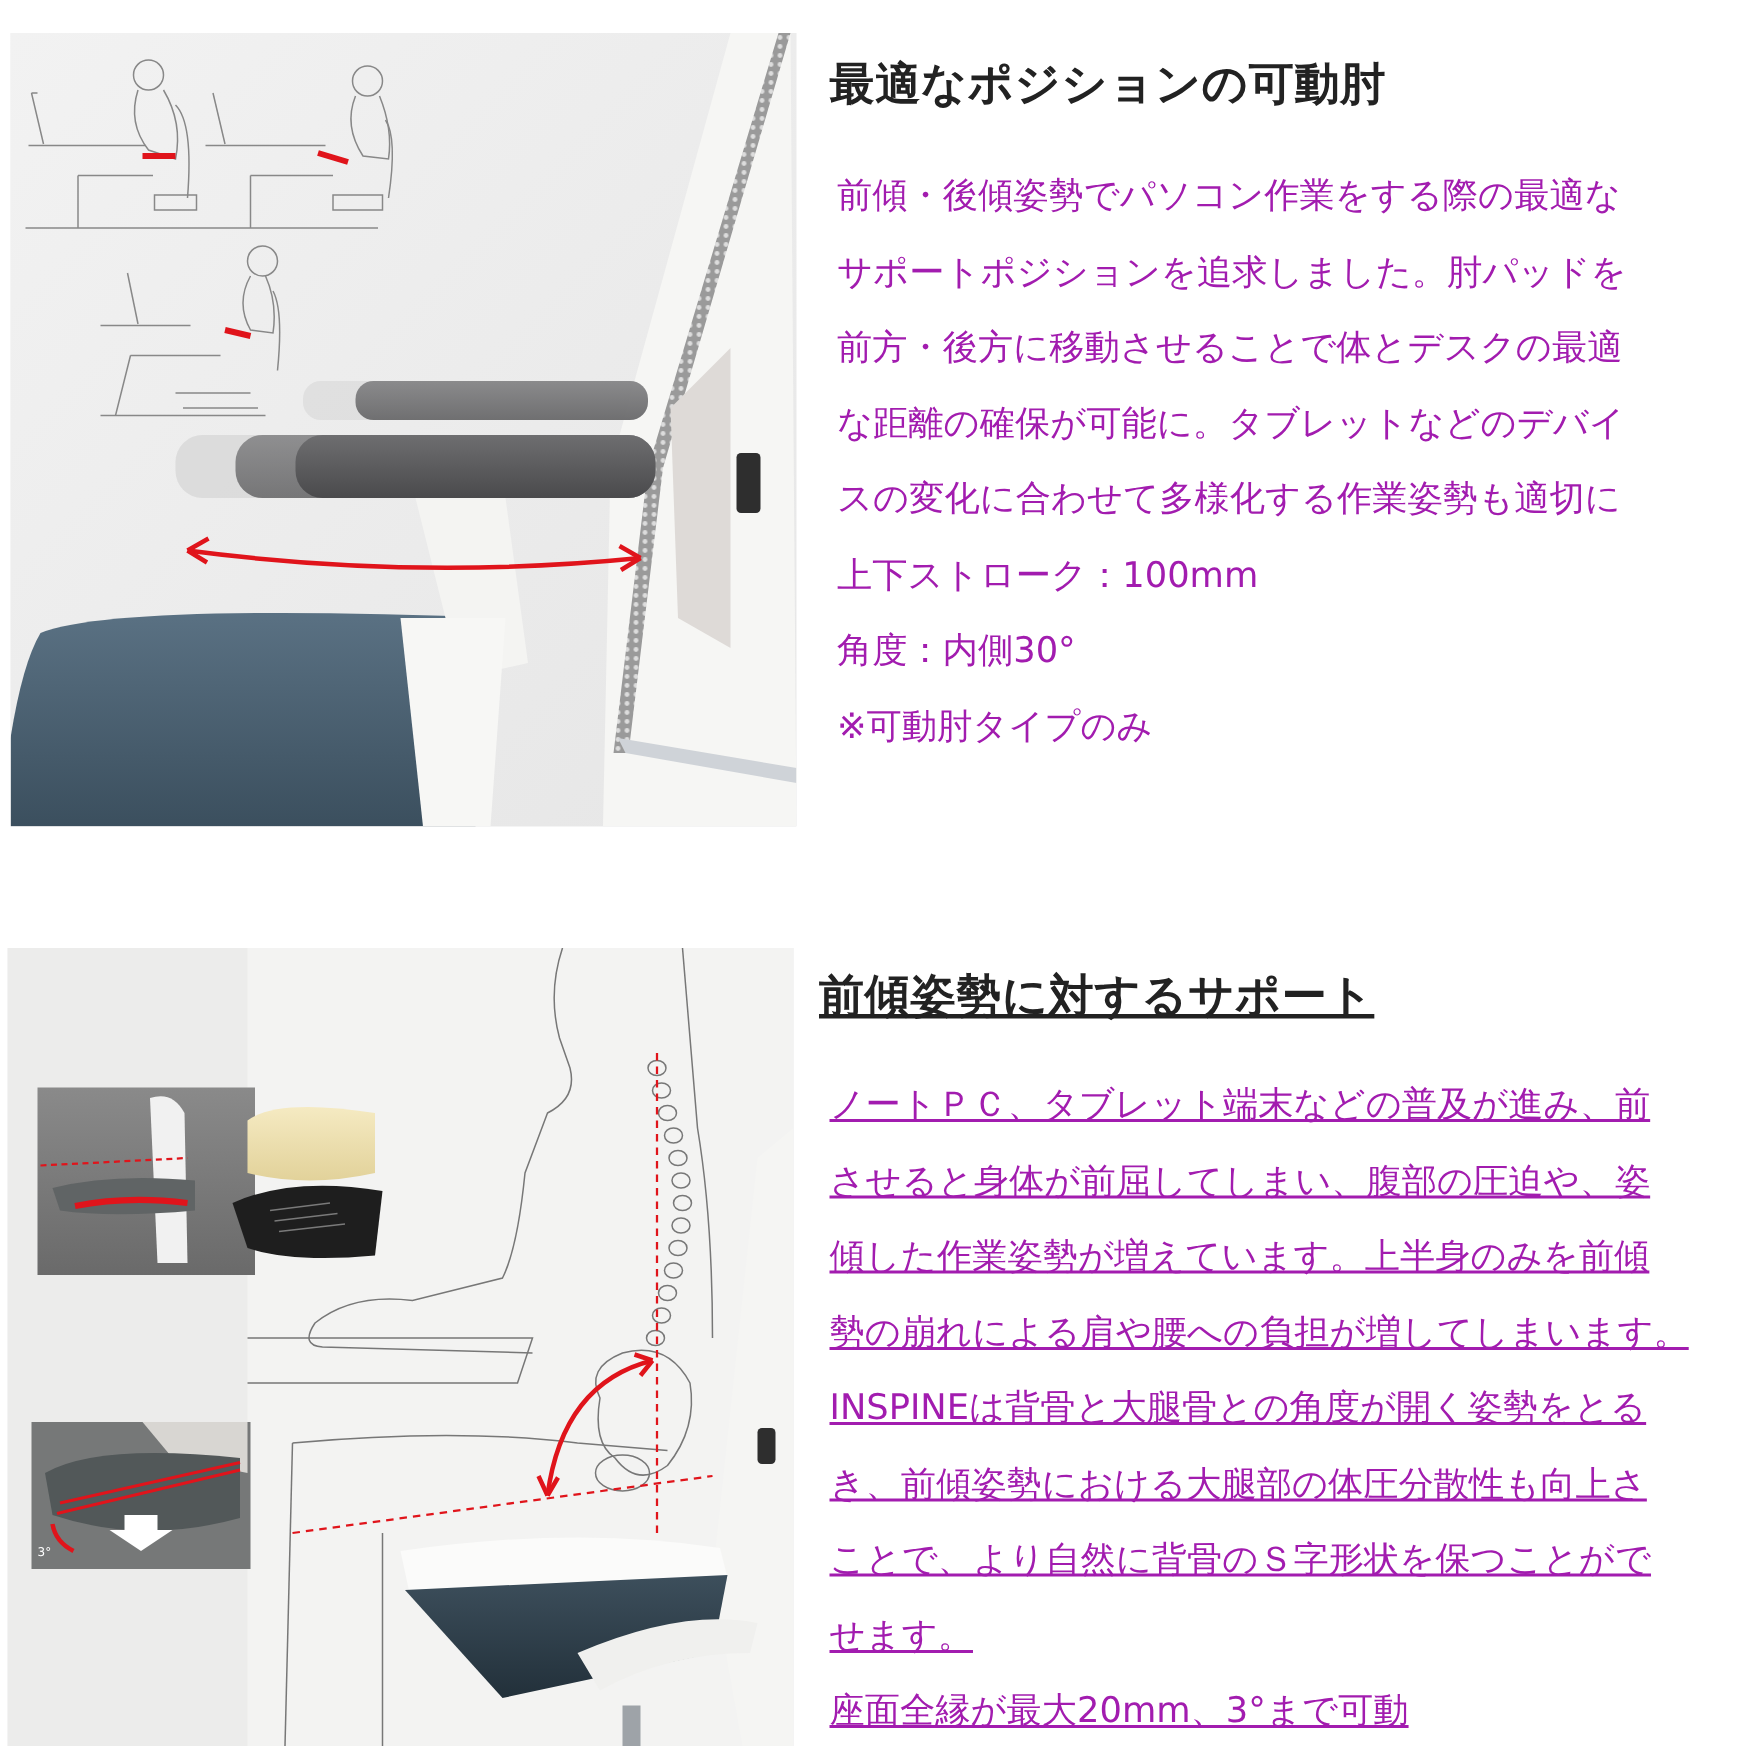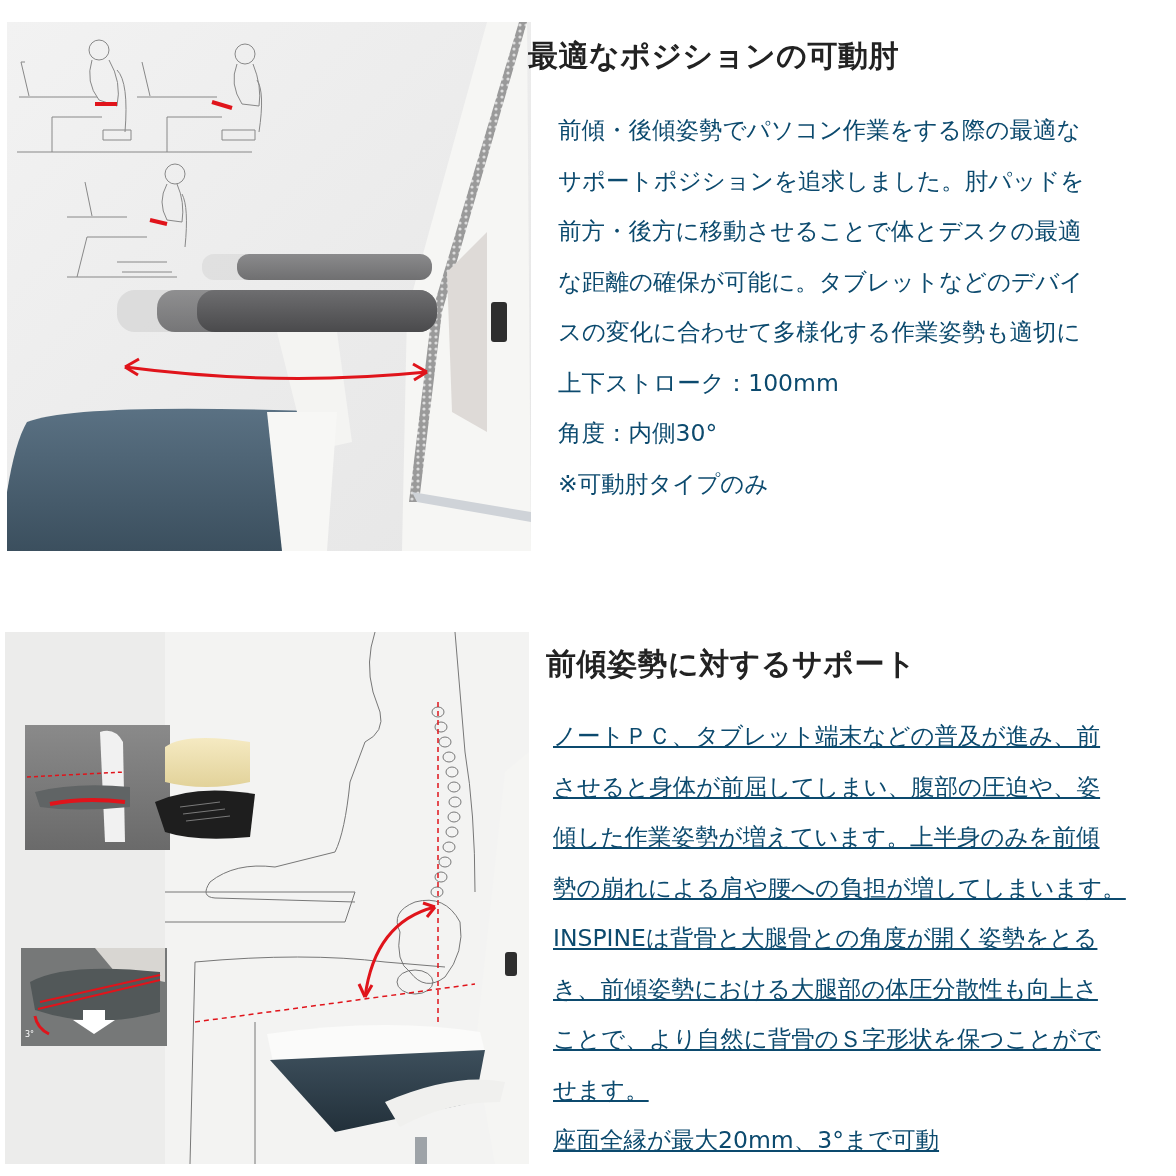--- a/index.html
+++ b/index.html
@@ -15,27 +15,27 @@
     .sec2 .figure { left: 5px; top: 32px; width: 524px; height: 532px; background: #ececeb; }
 
     .heading {
       position: absolute;
       font-weight: bold;
       color: #222;
       font-size: 30px;
       letter-spacing: 0.5px;
       white-space: nowrap;
     }
-    .sec1 .heading { left: 528px; top: 36px; }
-    .sec2 .heading { left: 546px; top: 644px; top: 44px; }
+    .sec1 .heading { left: 553px; top: 36px; }
+    .sec2 .heading { left: 546px; top: 644px; top: 44px; text-decoration: underline; }
 
     .body-text {
       position: absolute;
       font-size: 23.5px;
-      color: #0c4a6e;
+      color: #a21caf;
       line-height: 50.5px;
       white-space: nowrap;
     }
     .sec1 .body-text { left: 558px; top: 105px; }
     .sec2 .body-text { left: 553px; top: 111px; text-decoration: underline; }
     .body-text .line { display: block; height: 50.5px; }
 
     svg { display: block; }
   </style>
 </head>

